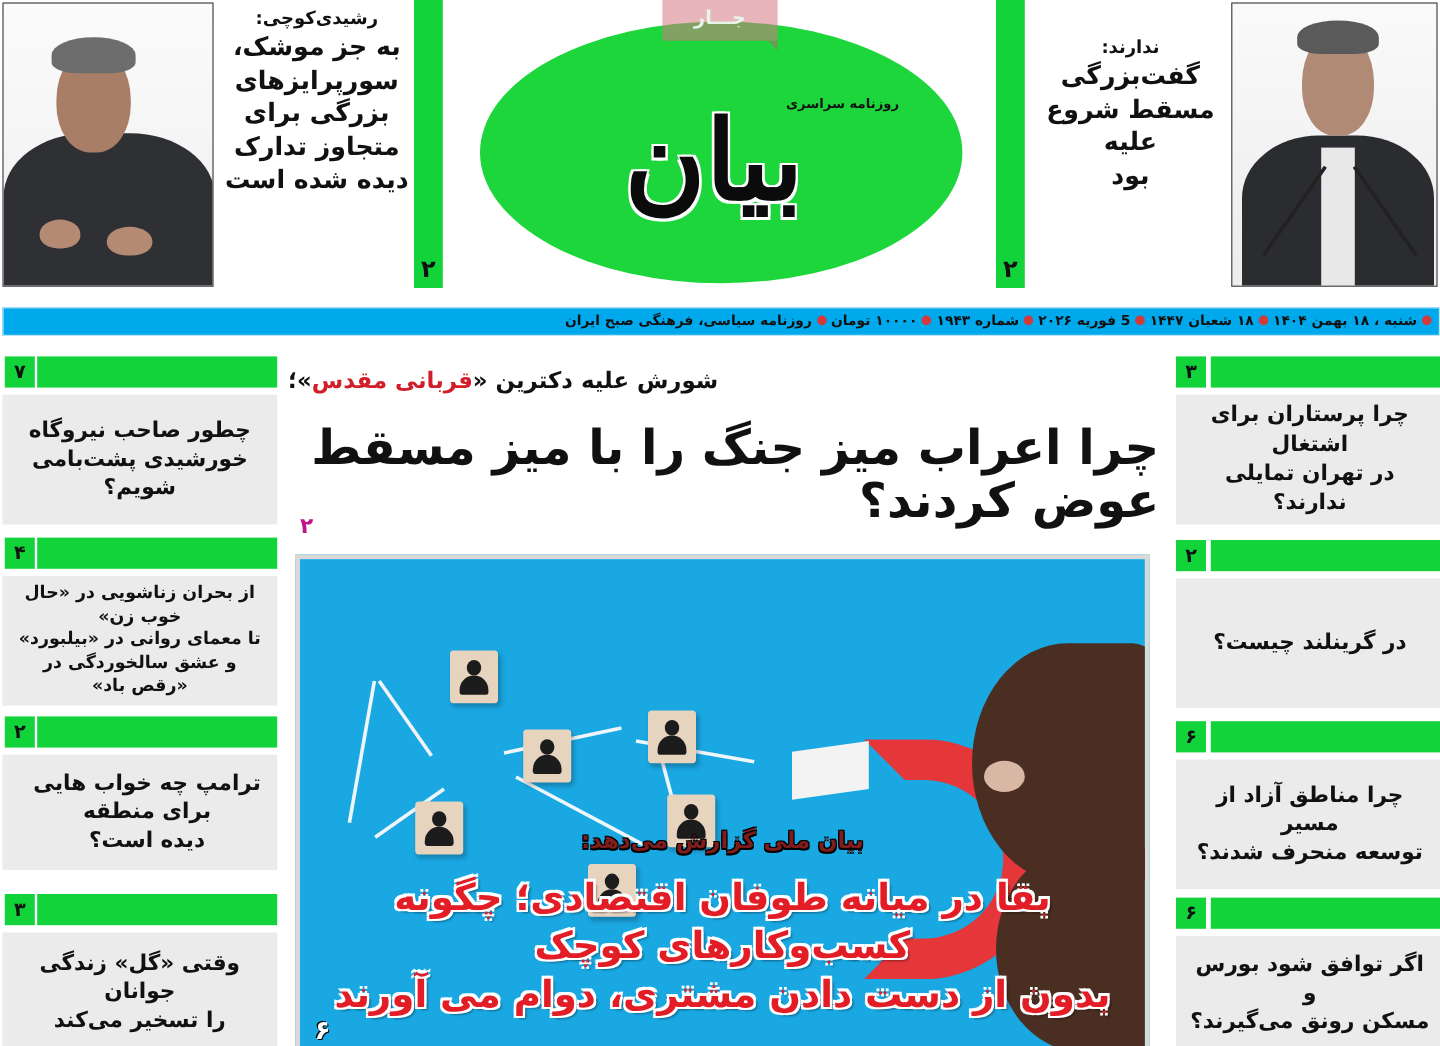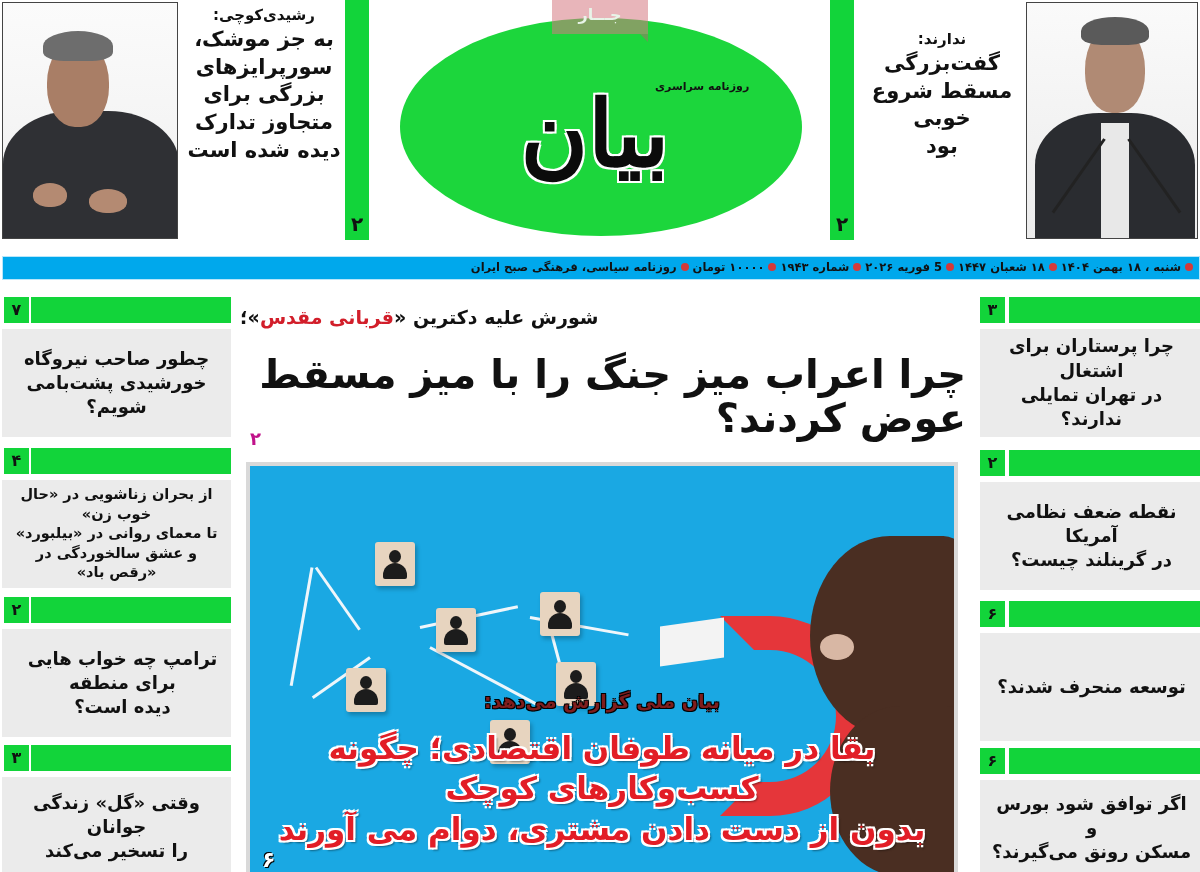--- a/index.html
+++ b/index.html
@@ -119,21 +119,21 @@
   <div class="mic" style="left:76px; top:136px; height:90px; transform:rotate(35deg);"></div>
   <div class="mic" style="left:100px; top:136px; height:90px; transform:rotate(-35deg);"></div>
 </div>
 <div class="green-bar" style="left:830px; top:0; width:24px; height:240px;">
   <span class="num">۲</span>
 </div>
 <div class="teaser-text" style="left:862px; top:30px; width:160px;">
   <div class="teaser-kicker">ندارند:</div>
   <div class="teaser-headline">گفت‌بزرگی</div>
   <div class="teaser-headline">مسقط شروع</div>
-  <div class="teaser-headline">خوبی</div>
+  <div class="teaser-headline">علیه</div>
   <div class="teaser-headline">بود</div>
 </div>
 
 <div class="logo-ellipse"></div>
 <div class="logo-sub">روزنامه سراسری</div>
 <div class="logo-word">بیان</div>
 <div class="watermark">جـــار</div>
 <div class="watermark-tail"></div>
 
 <div class="green-bar" style="left:345px; top:0; width:24px; height:240px;">
@@ -184,32 +184,32 @@
     </div>
   </div>
 </div>
 <div class="side-box right" style="left:980px; top:450px;">
   <div class="bar">
     <div class="num-cell">۲</div>
     <div class="fill"></div>
   </div>
   <div class="panel" style="height:108px;">
     <div>
-      <div>نقطه ضعف نظامی آمریکا</div>
       <div>در گرینلند چیست؟</div>
     </div>
   </div>
 </div>
 <div class="side-box right" style="left:980px; top:601px;">
   <div class="bar">
     <div class="num-cell">۶</div>
     <div class="fill"></div>
   </div>
   <div class="panel" style="height:108px;">
     <div>
+      <div>چرا مناطق آزاد از مسیر</div>
       <div>توسعه منحرف شدند؟</div>
     </div>
   </div>
 </div>
 <div class="side-box right" style="left:980px; top:748px;">
   <div class="bar">
     <div class="num-cell">۶</div>
     <div class="fill"></div>
   </div>
   <div class="panel" style="height:96px;">
@@ -243,21 +243,21 @@
       <div>تا معمای روانی در «بیلبورد»</div>
       <div>و عشق سالخوردگی در «رقص باد»</div>
     </div>
   </div>
 </div>
 <div class="side-box left" style="left:2px; top:597px; width:229px;">
   <div class="bar">
     <div class="num-cell">۲</div>
     <div class="fill"></div>
   </div>
-  <div class="panel" style="height:108px;padding-left:20px;">
+  <div class="panel" style="height:96px;padding-left:20px;">
     <div>
       <div>ترامپ چه خواب هایی</div>
       <div>برای منطقه</div>
       <div>دیده است؟</div>
     </div>
   </div>
 </div>
 <div class="side-box left" style="left:2px; top:745px; width:229px;">
   <div class="bar">
     <div class="num-cell">۳</div>

